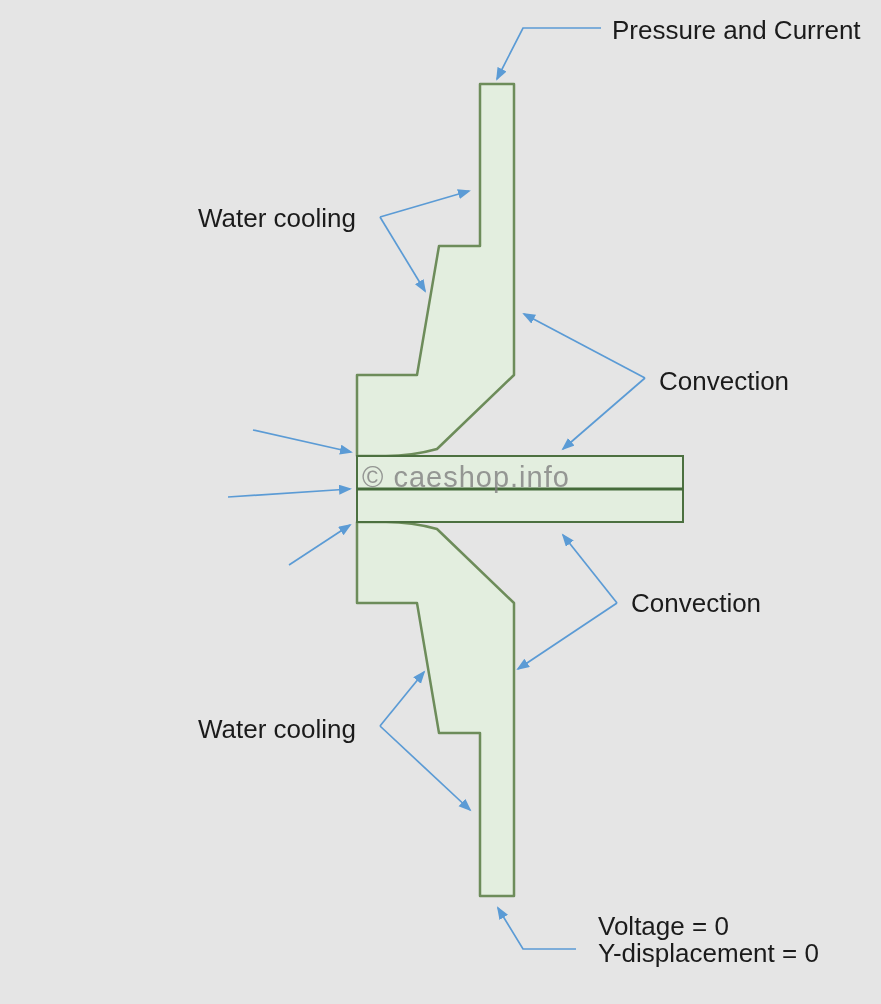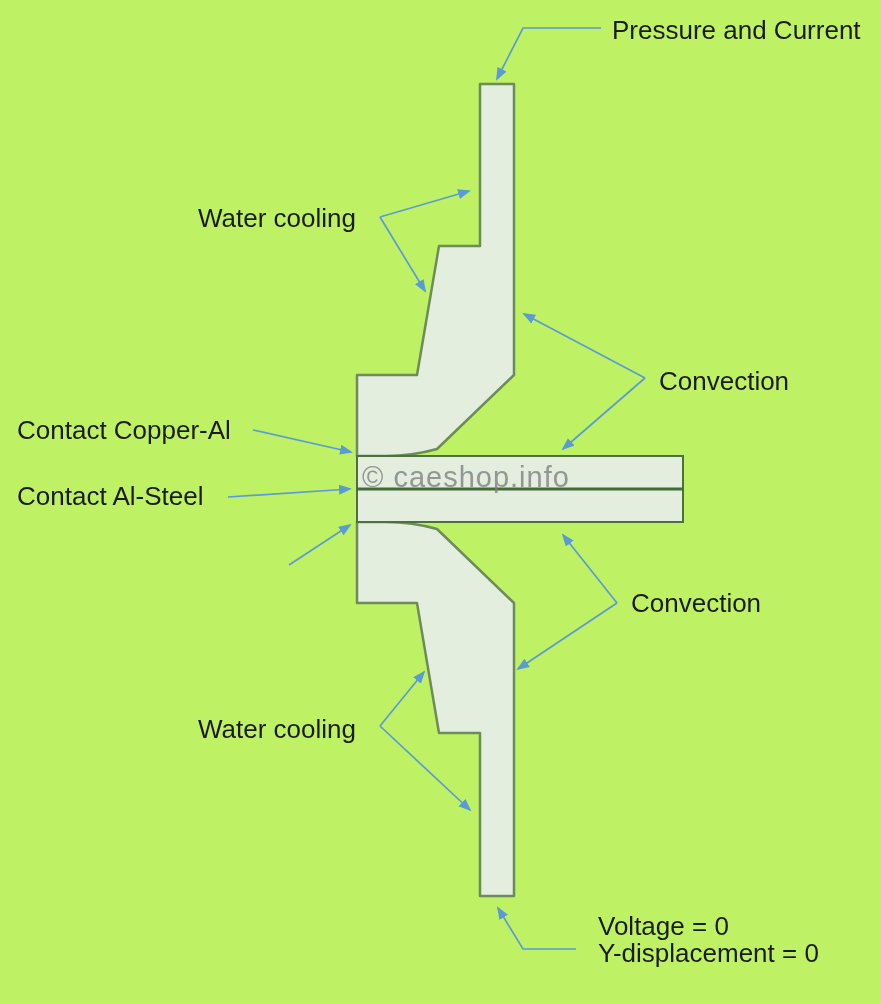--- a/index.html
+++ b/index.html
@@ -5,21 +5,21 @@
   html, body {
     margin: 0;
     padding: 0;
     background: #ffffff;
     font-family: "Liberation Sans", sans-serif;
   }
   #canvas {
     position: relative;
     width: 881px;
     height: 1004px;
-    background: #bef264;
+    background: #e5e5e5;
     overflow: hidden;
   }
   #diagram-svg {
     position: absolute;
     left: 0;
     top: 0;
   }
   .label {
     position: absolute;
     font-size: 26px;
@@ -76,23 +76,21 @@
 
     <polyline points="576,949 523,949 498,908" fill="none" stroke="#5b9bd5" stroke-width="1.7" marker-end="url(#arrowhead)"></polyline>
   </svg>
 
   <div class="label" style="left:612px; top:15px;">Pressure and Current</div>
 
   <div class="label" style="left:198px; top:203px;">Water cooling</div>
 
   <div class="label" style="left:659px; top:366px;">Convection</div>
 
-  <div class="label" style="left:17px; top:415px;">Contact Copper-Al</div>
 
-  <div class="label" style="left:17px; top:481px;">Contact Al-Steel</div>
 
 
   <div class="label" style="left:631px; top:588px;">Convection</div>
 
   <div class="label" style="left:198px; top:714px;">Water cooling</div>
 
   <div class="label" style="left:598px; top:920px;margin-top:18px;">Y-displacement = 0</div>
 
   <div class="label" style="left:598px; top:911px;">Voltage = 0</div>
 

